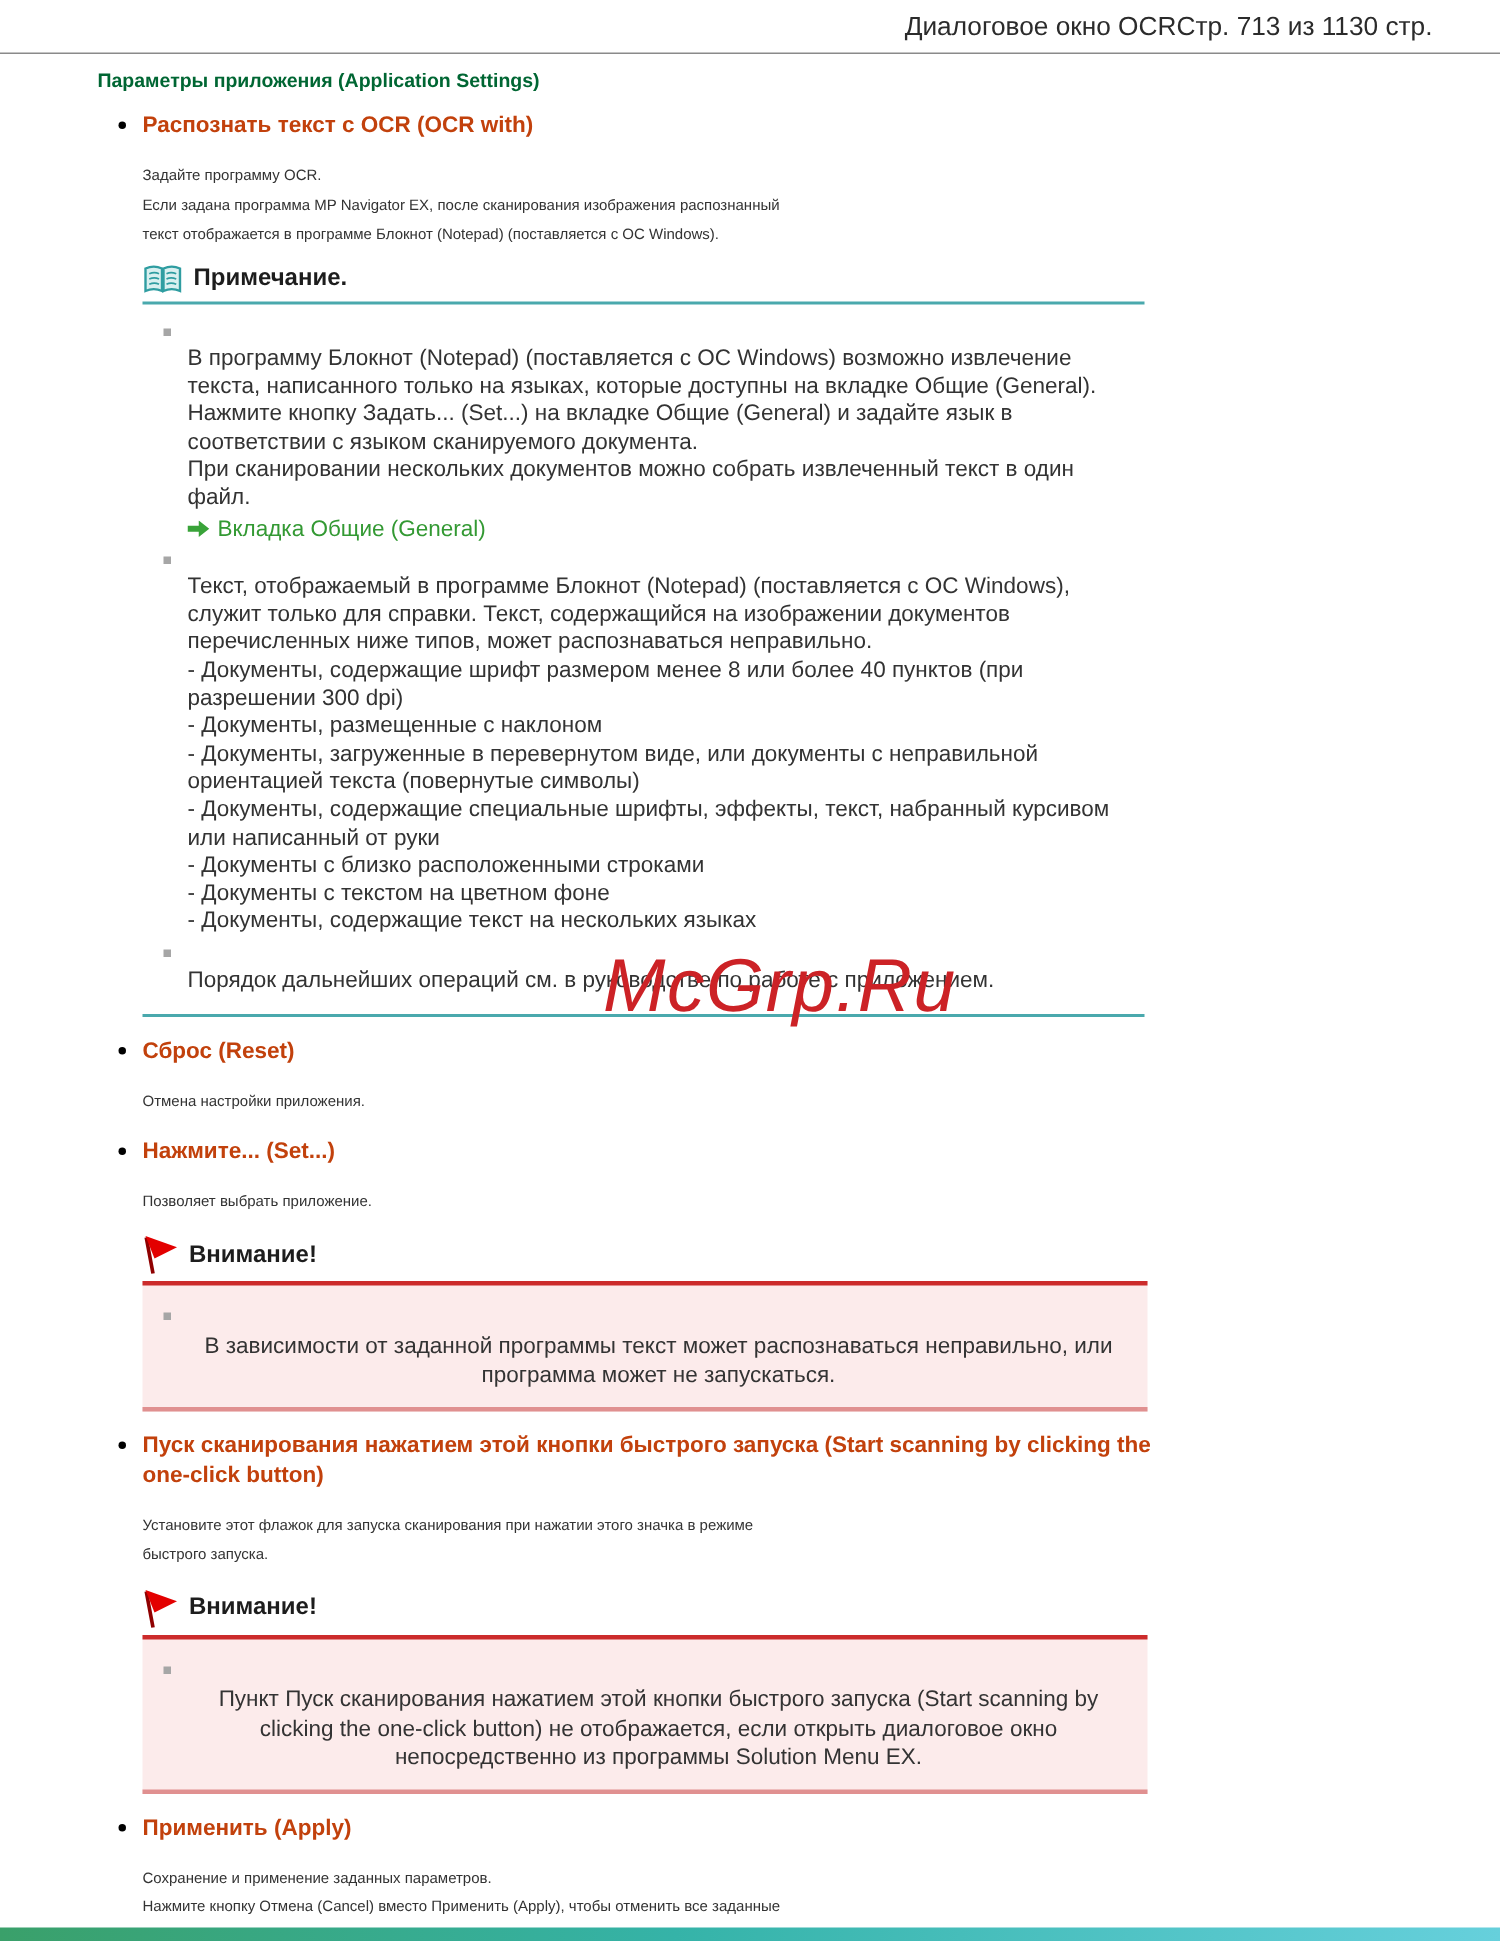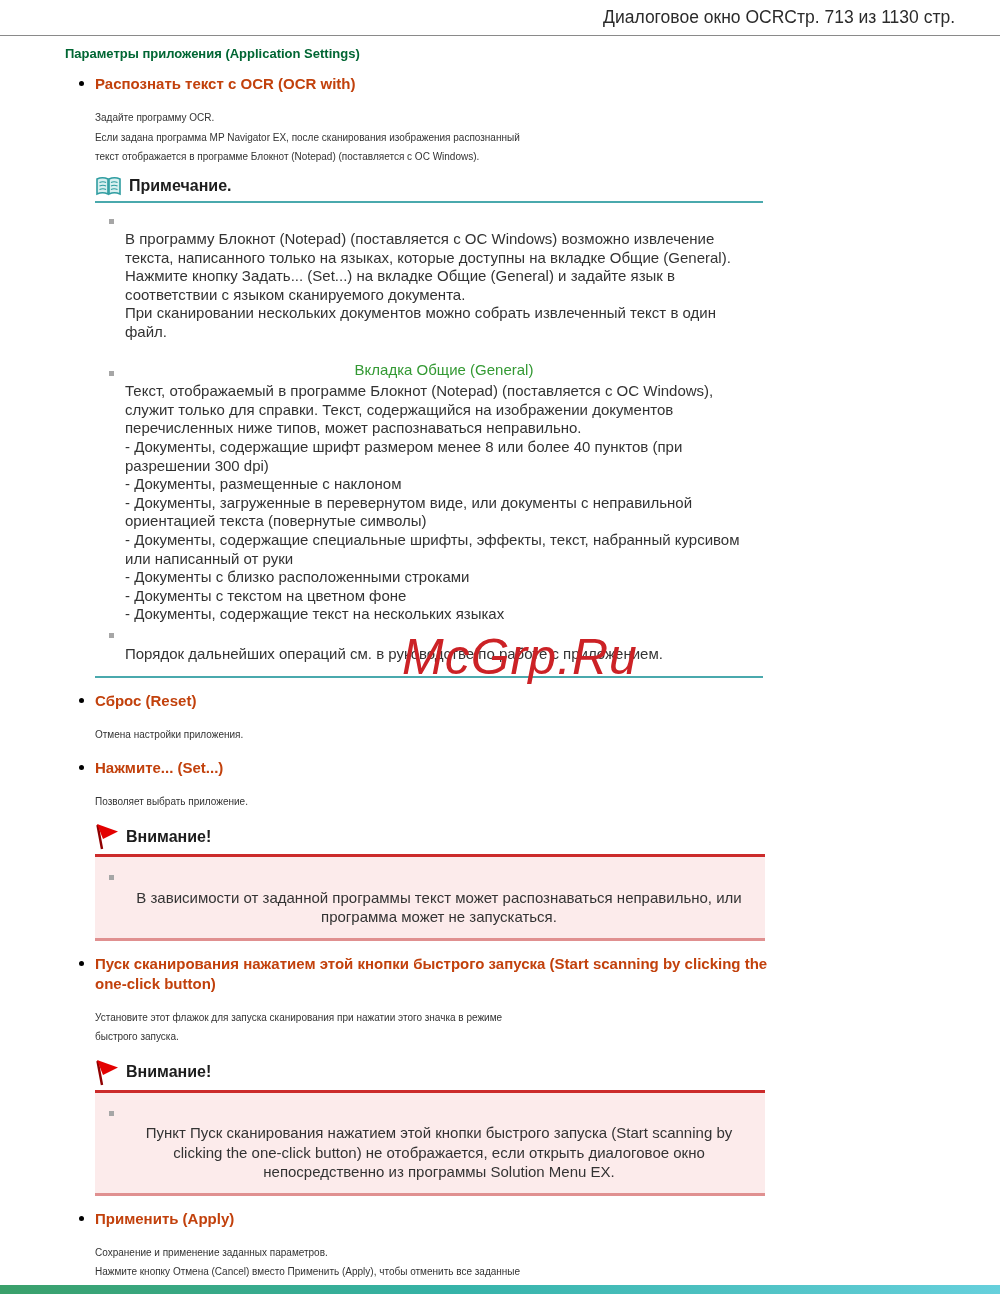--- a/index.html
+++ b/index.html
@@ -26,21 +26,21 @@
   .li-para  { font-size:10px; line-height:19.5px; margin-top:14px; white-space:pre-line; color:#333; }
 
   
   .note { margin-top:9px; width:668px; }
   .blk-head { display:flex; align-items:center; gap:7px; }
   .blk-head .ttl { font-size:16px; font-weight:bold; color:#1d1d1d; }
   .note-rule { height:2px; background:#4aa9ad; margin-top:4px; }
   .note-list { padding:7px 0 9px 0; }
   .nli { position:relative; padding-left:30px; font-size:15px; line-height:18.6px; white-space:pre-line; color:#333; margin-top:2px; }
   .sq { position:absolute; left:14px; top:7px; width:5px; height:5px; background:#a6a6a6; }
-  .link-row { display:flex; align-items:center; gap:18px; padding-left:30px; height:19px; margin-top:1px;flex-direction:column; }
+  .link-row { display:flex; align-items:center; gap:5px; padding-left:30px; height:19px; margin-top:1px; }
   .link { font-size:15px; color:#339933; text-decoration:none; cursor:pointer; }
 
   
   .att { margin-top:12px; width:670px; }
   .att-box {
     margin-top:4px; background:#fcebeb;
     border-top:3px solid #cc2b2b; border-bottom:3px solid #e09090;
     padding:9px 12px 11px 0;
     text-align:center;
   }

